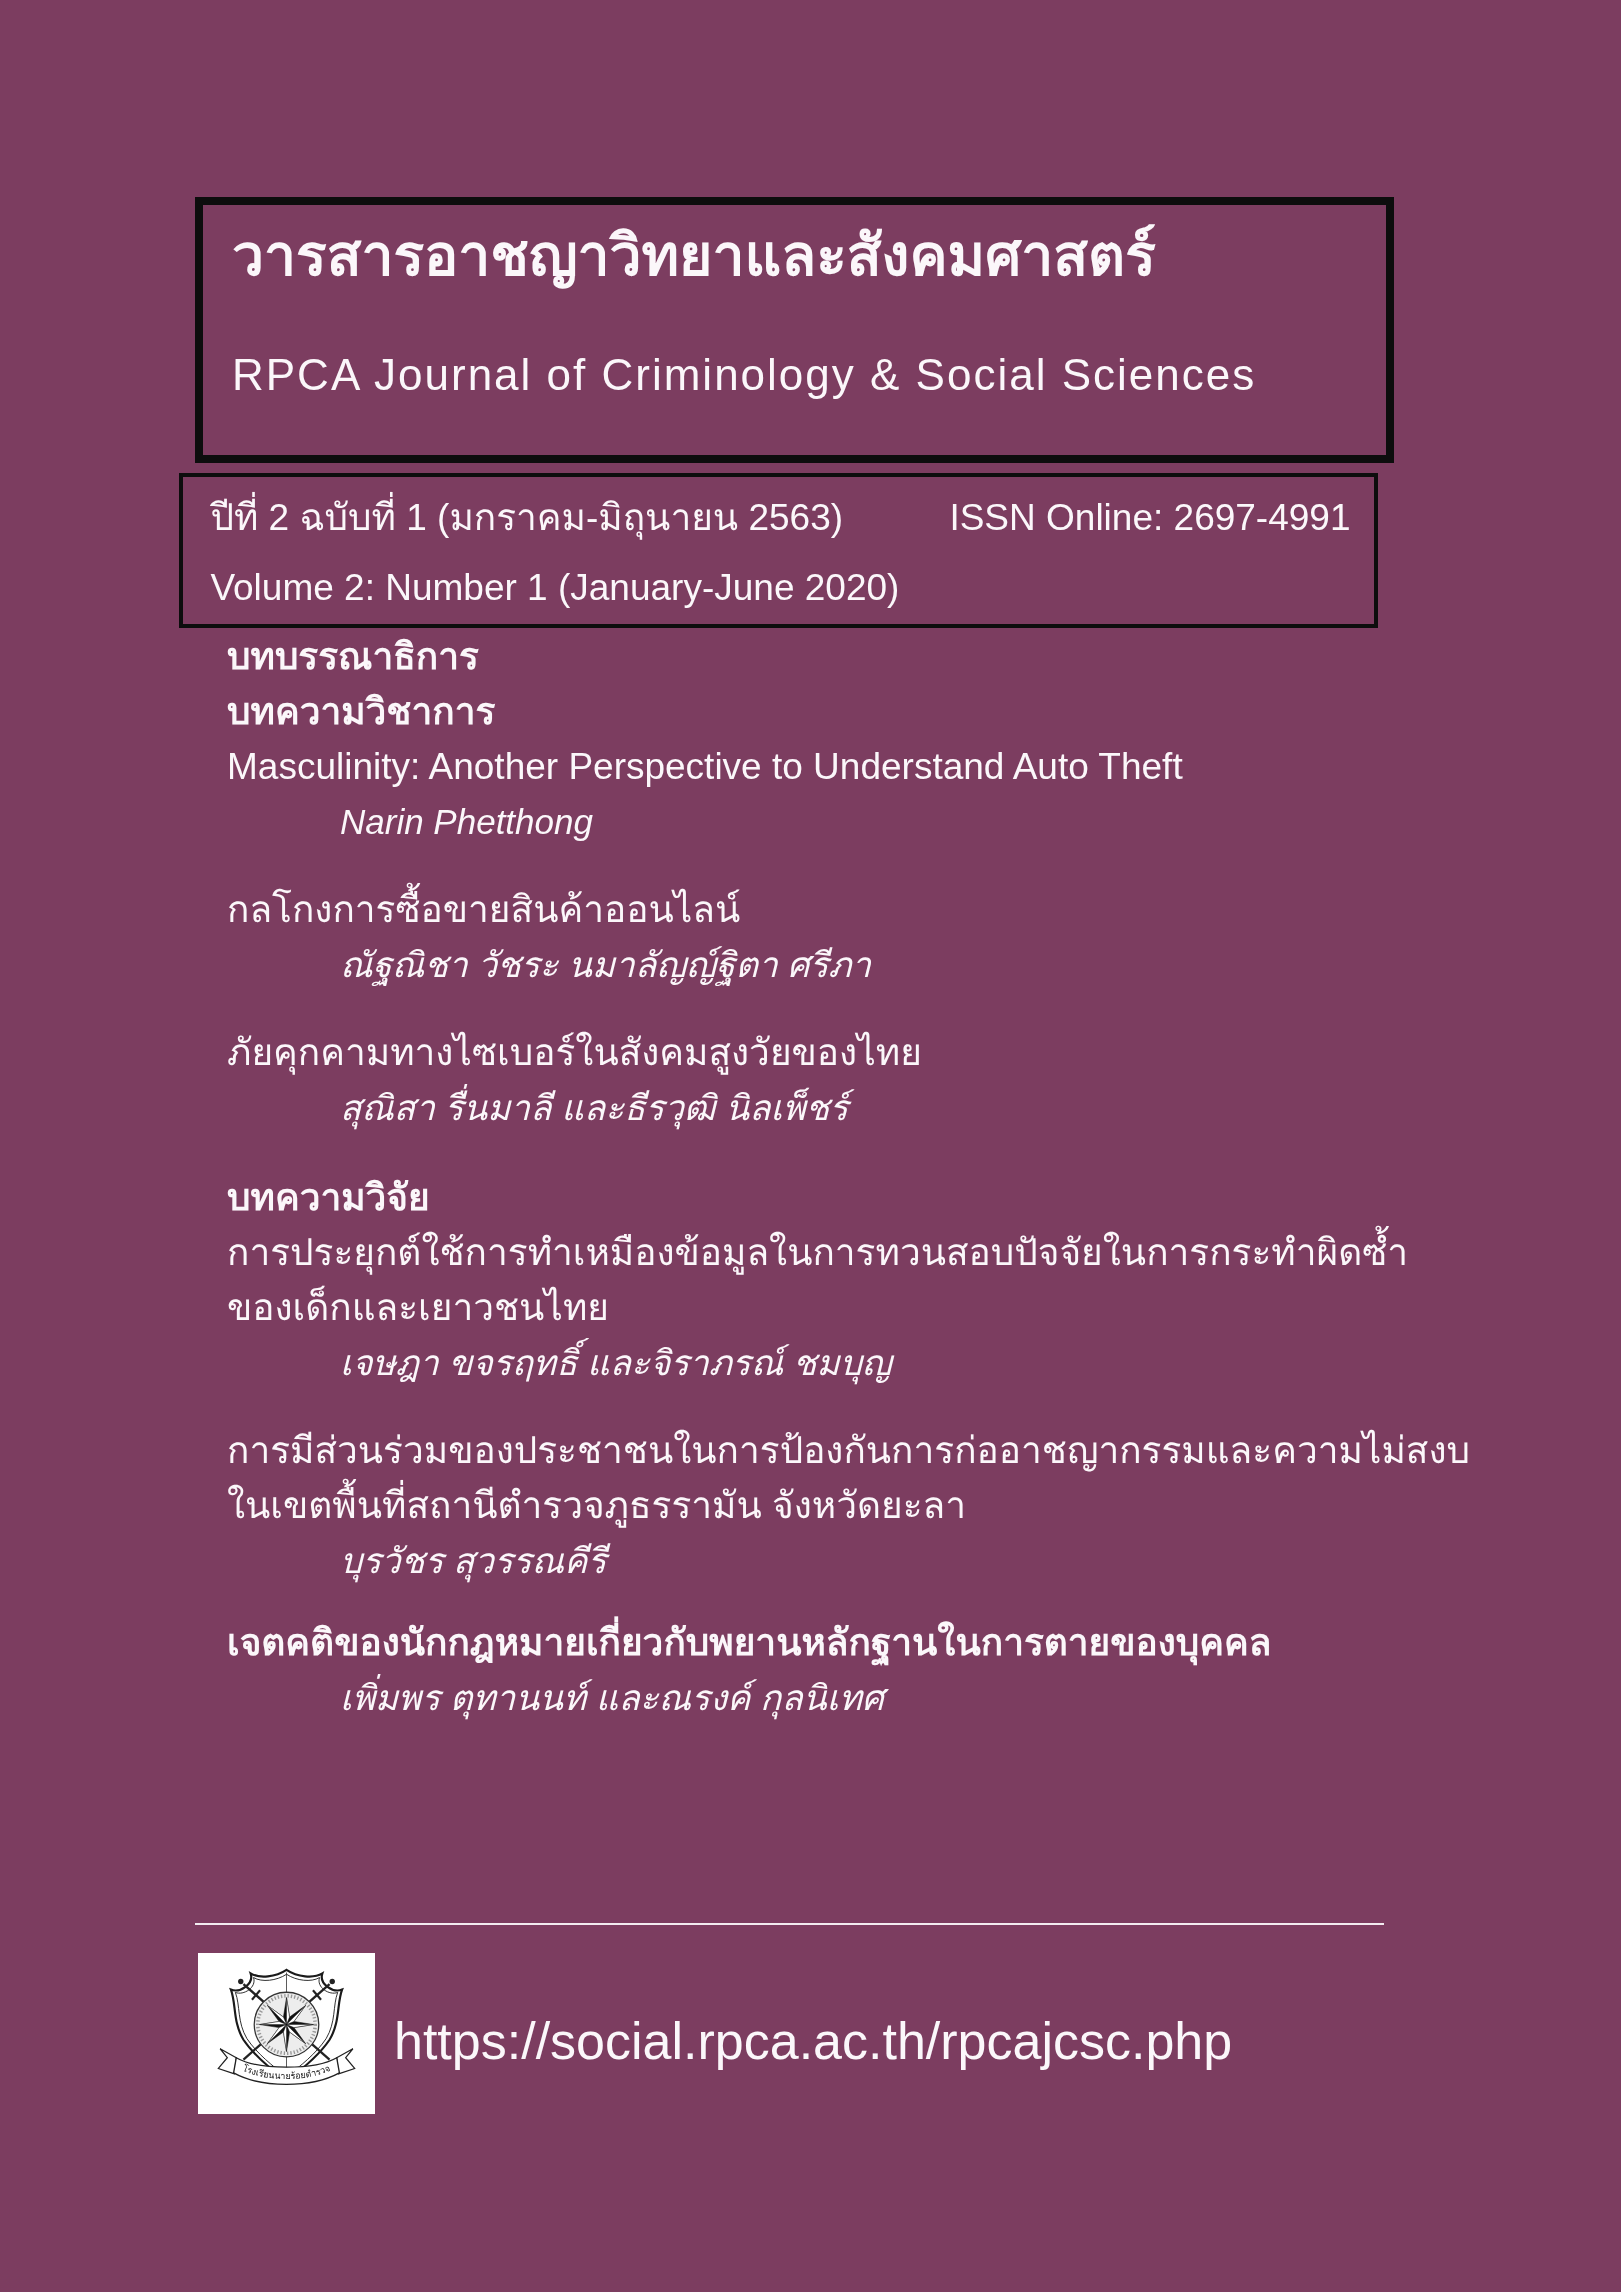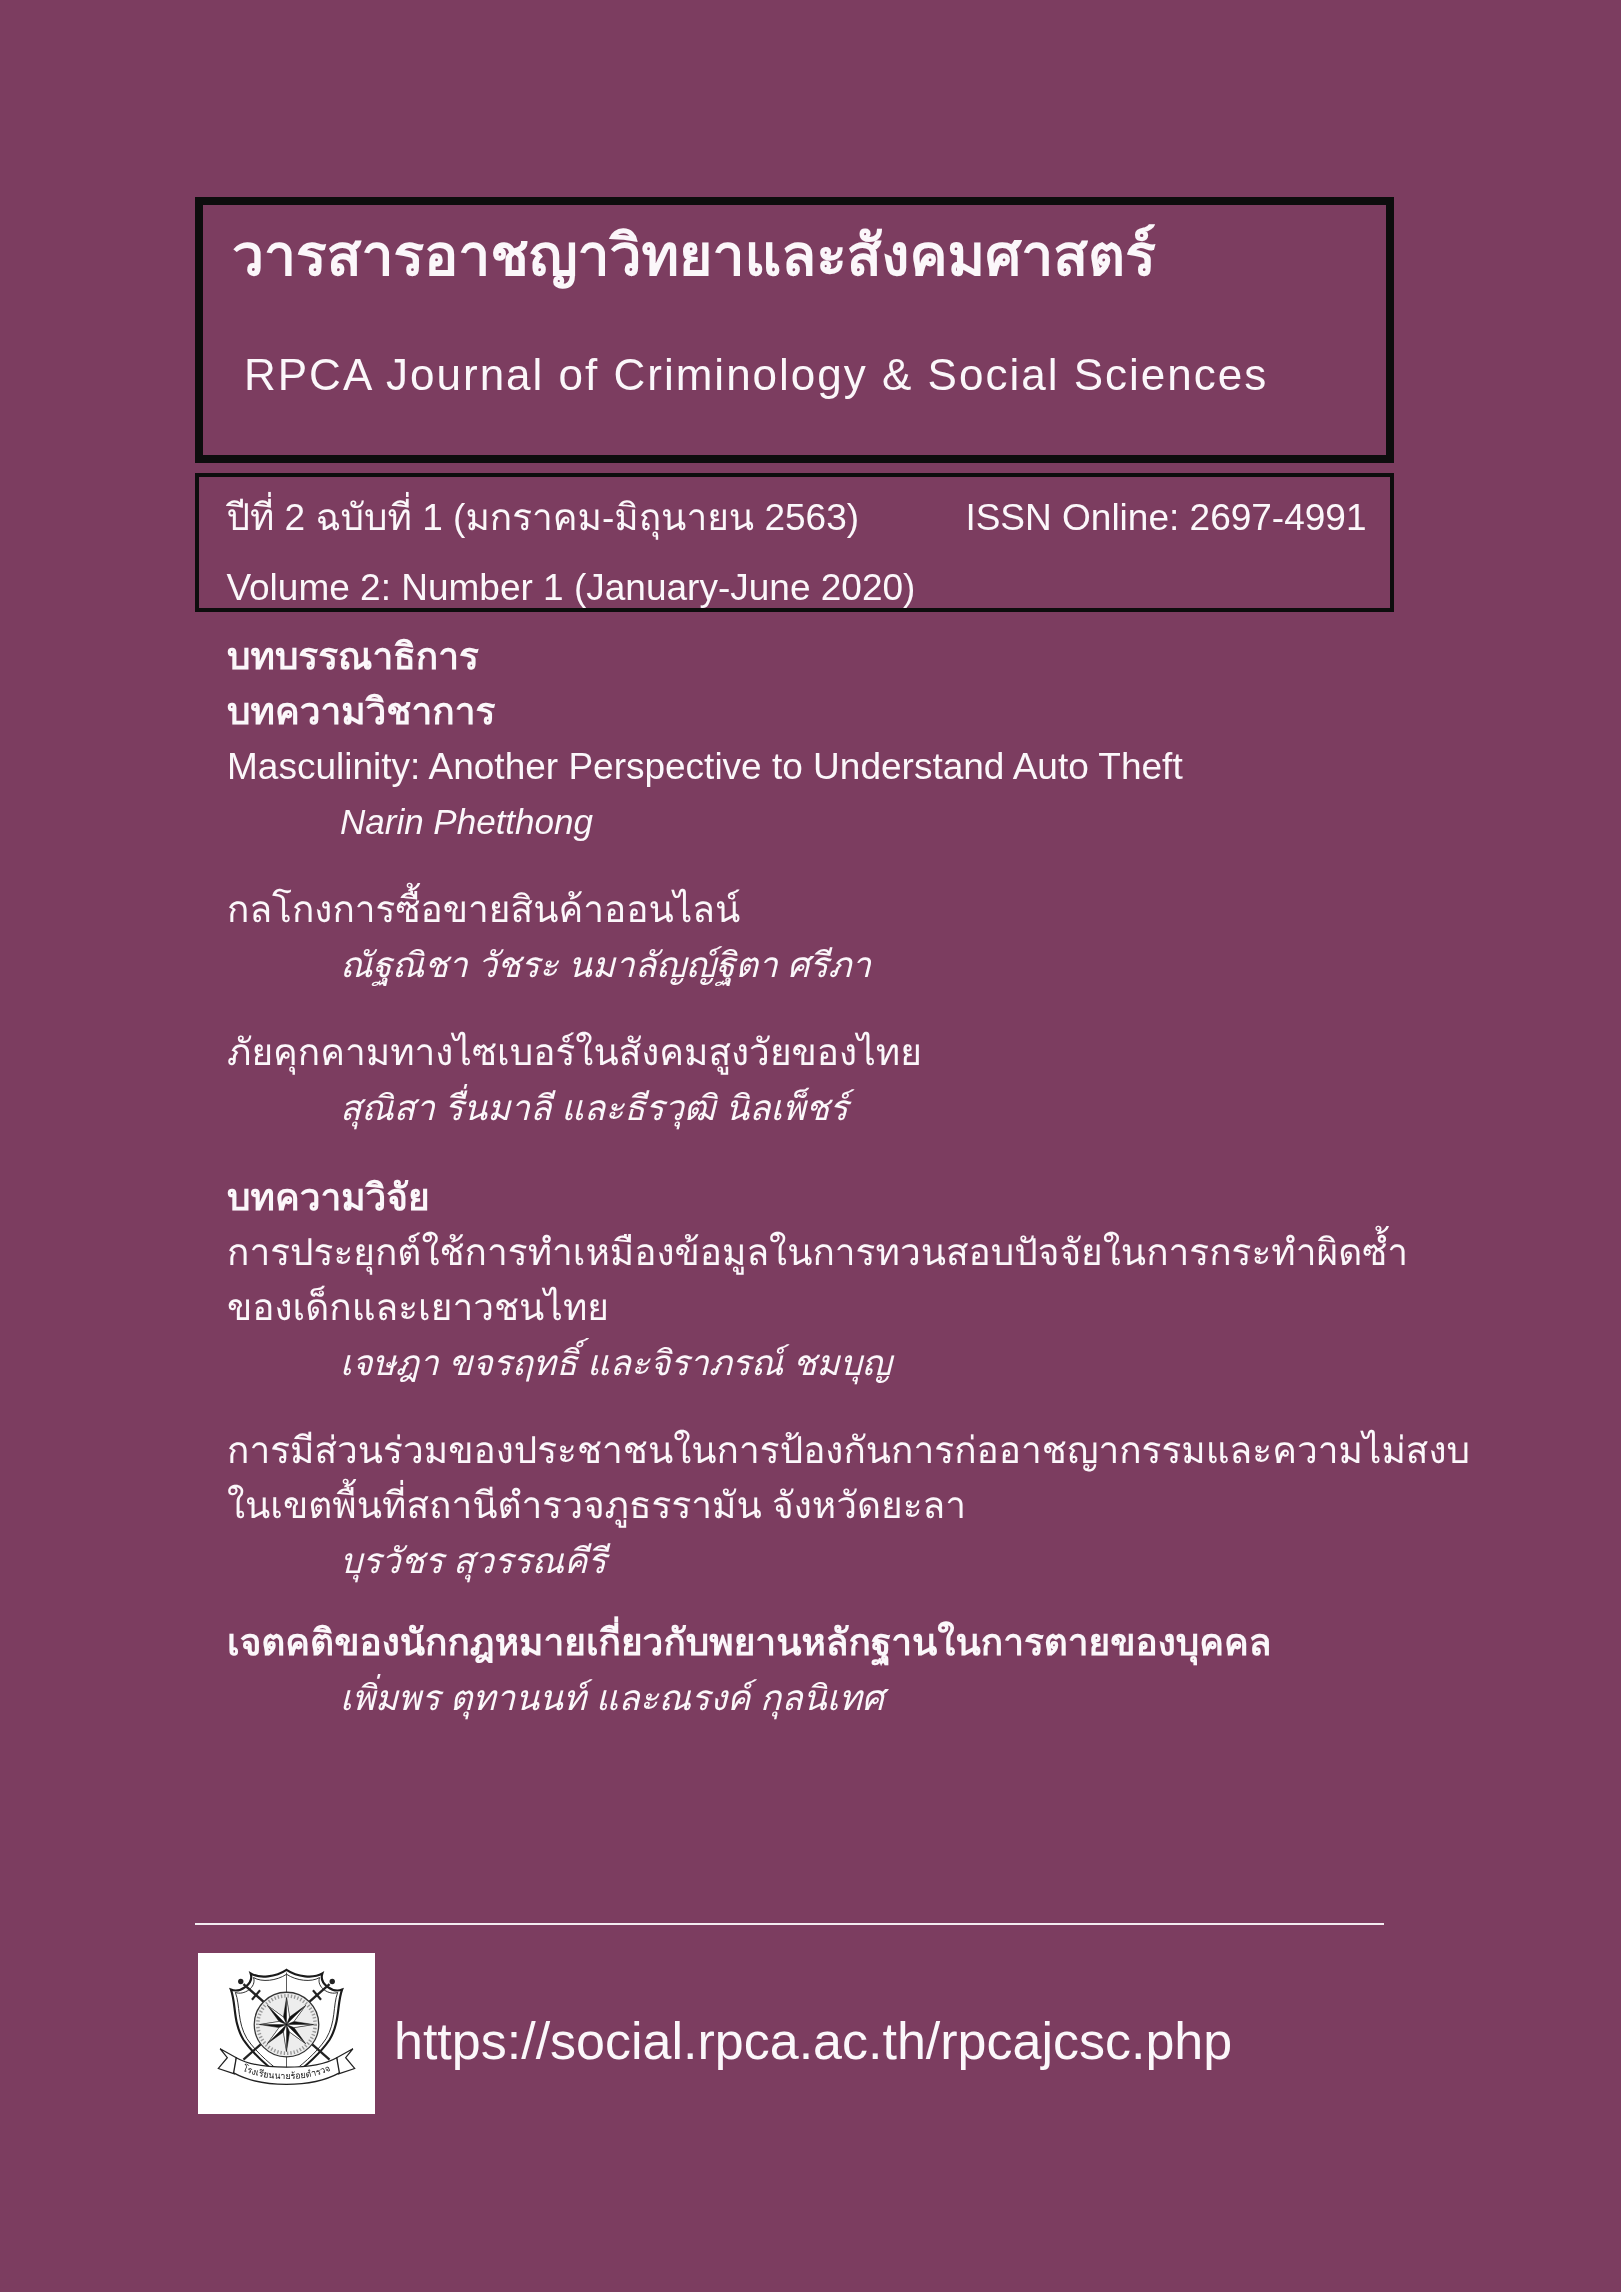--- a/index.html
+++ b/index.html
@@ -17,26 +17,26 @@
   .mast-box{
     position:absolute;left:195px;top:197px;width:1199px;height:266px;
     border:8.8px solid #0d0d0d;box-sizing:border-box;
   }
   .mast-th{
     position:absolute;left:29px;top:13.7px;
     font-size:57px;font-weight:bold;line-height:1.3;white-space:nowrap;font-family:Liberation Serif, serif;
   }
   .mast-en{
     position:absolute;left:29px;top:145px;
-    font-size:44px;letter-spacing:2px;white-space:nowrap;margin-left:12px;
+    font-size:44px;letter-spacing:2px;white-space:nowrap;
   }
 
   
   .issue-box{
-    position:absolute;left:195px;top:473px;width:1199px;height:139px;
+    position:absolute;left:179px;top:473px;width:1199px;height:155px;
     border:4.9px solid #0d0d0d;box-sizing:border-box;padding-left:16px;
   }
   .issue-row1{
     position:absolute;left:27.4px;right:23.5px;top:15.7px;
     display:flex;justify-content:space-between;align-items:flex-start;
     font-size:37px;line-height:1.35;white-space:nowrap;
   }
   .issue-row2{
     position:absolute;left:27.4px;top:90px;
     font-size:37px;white-space:nowrap;

